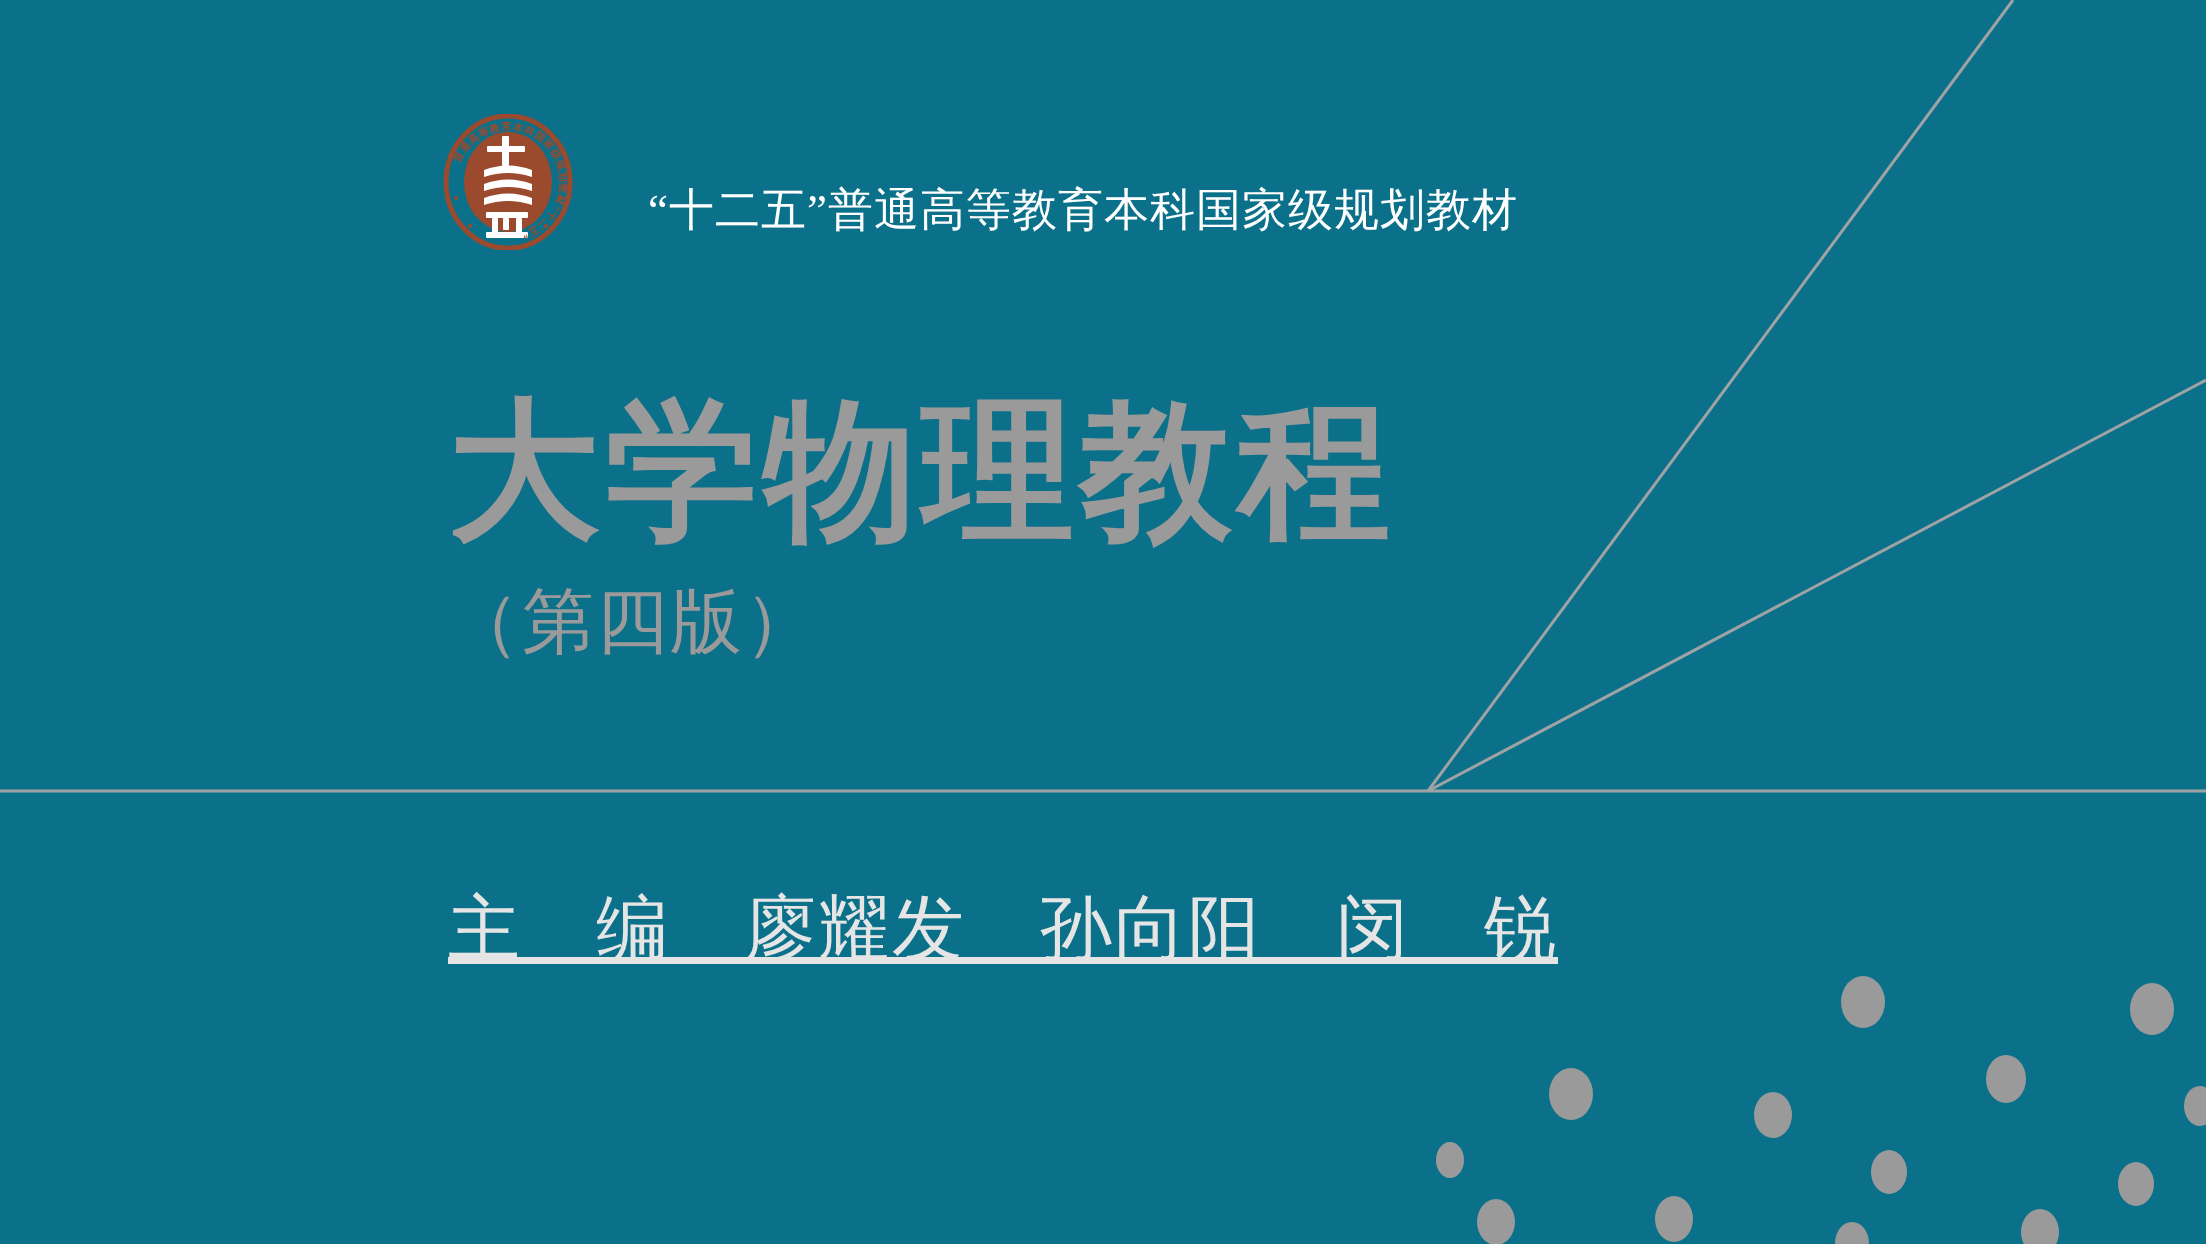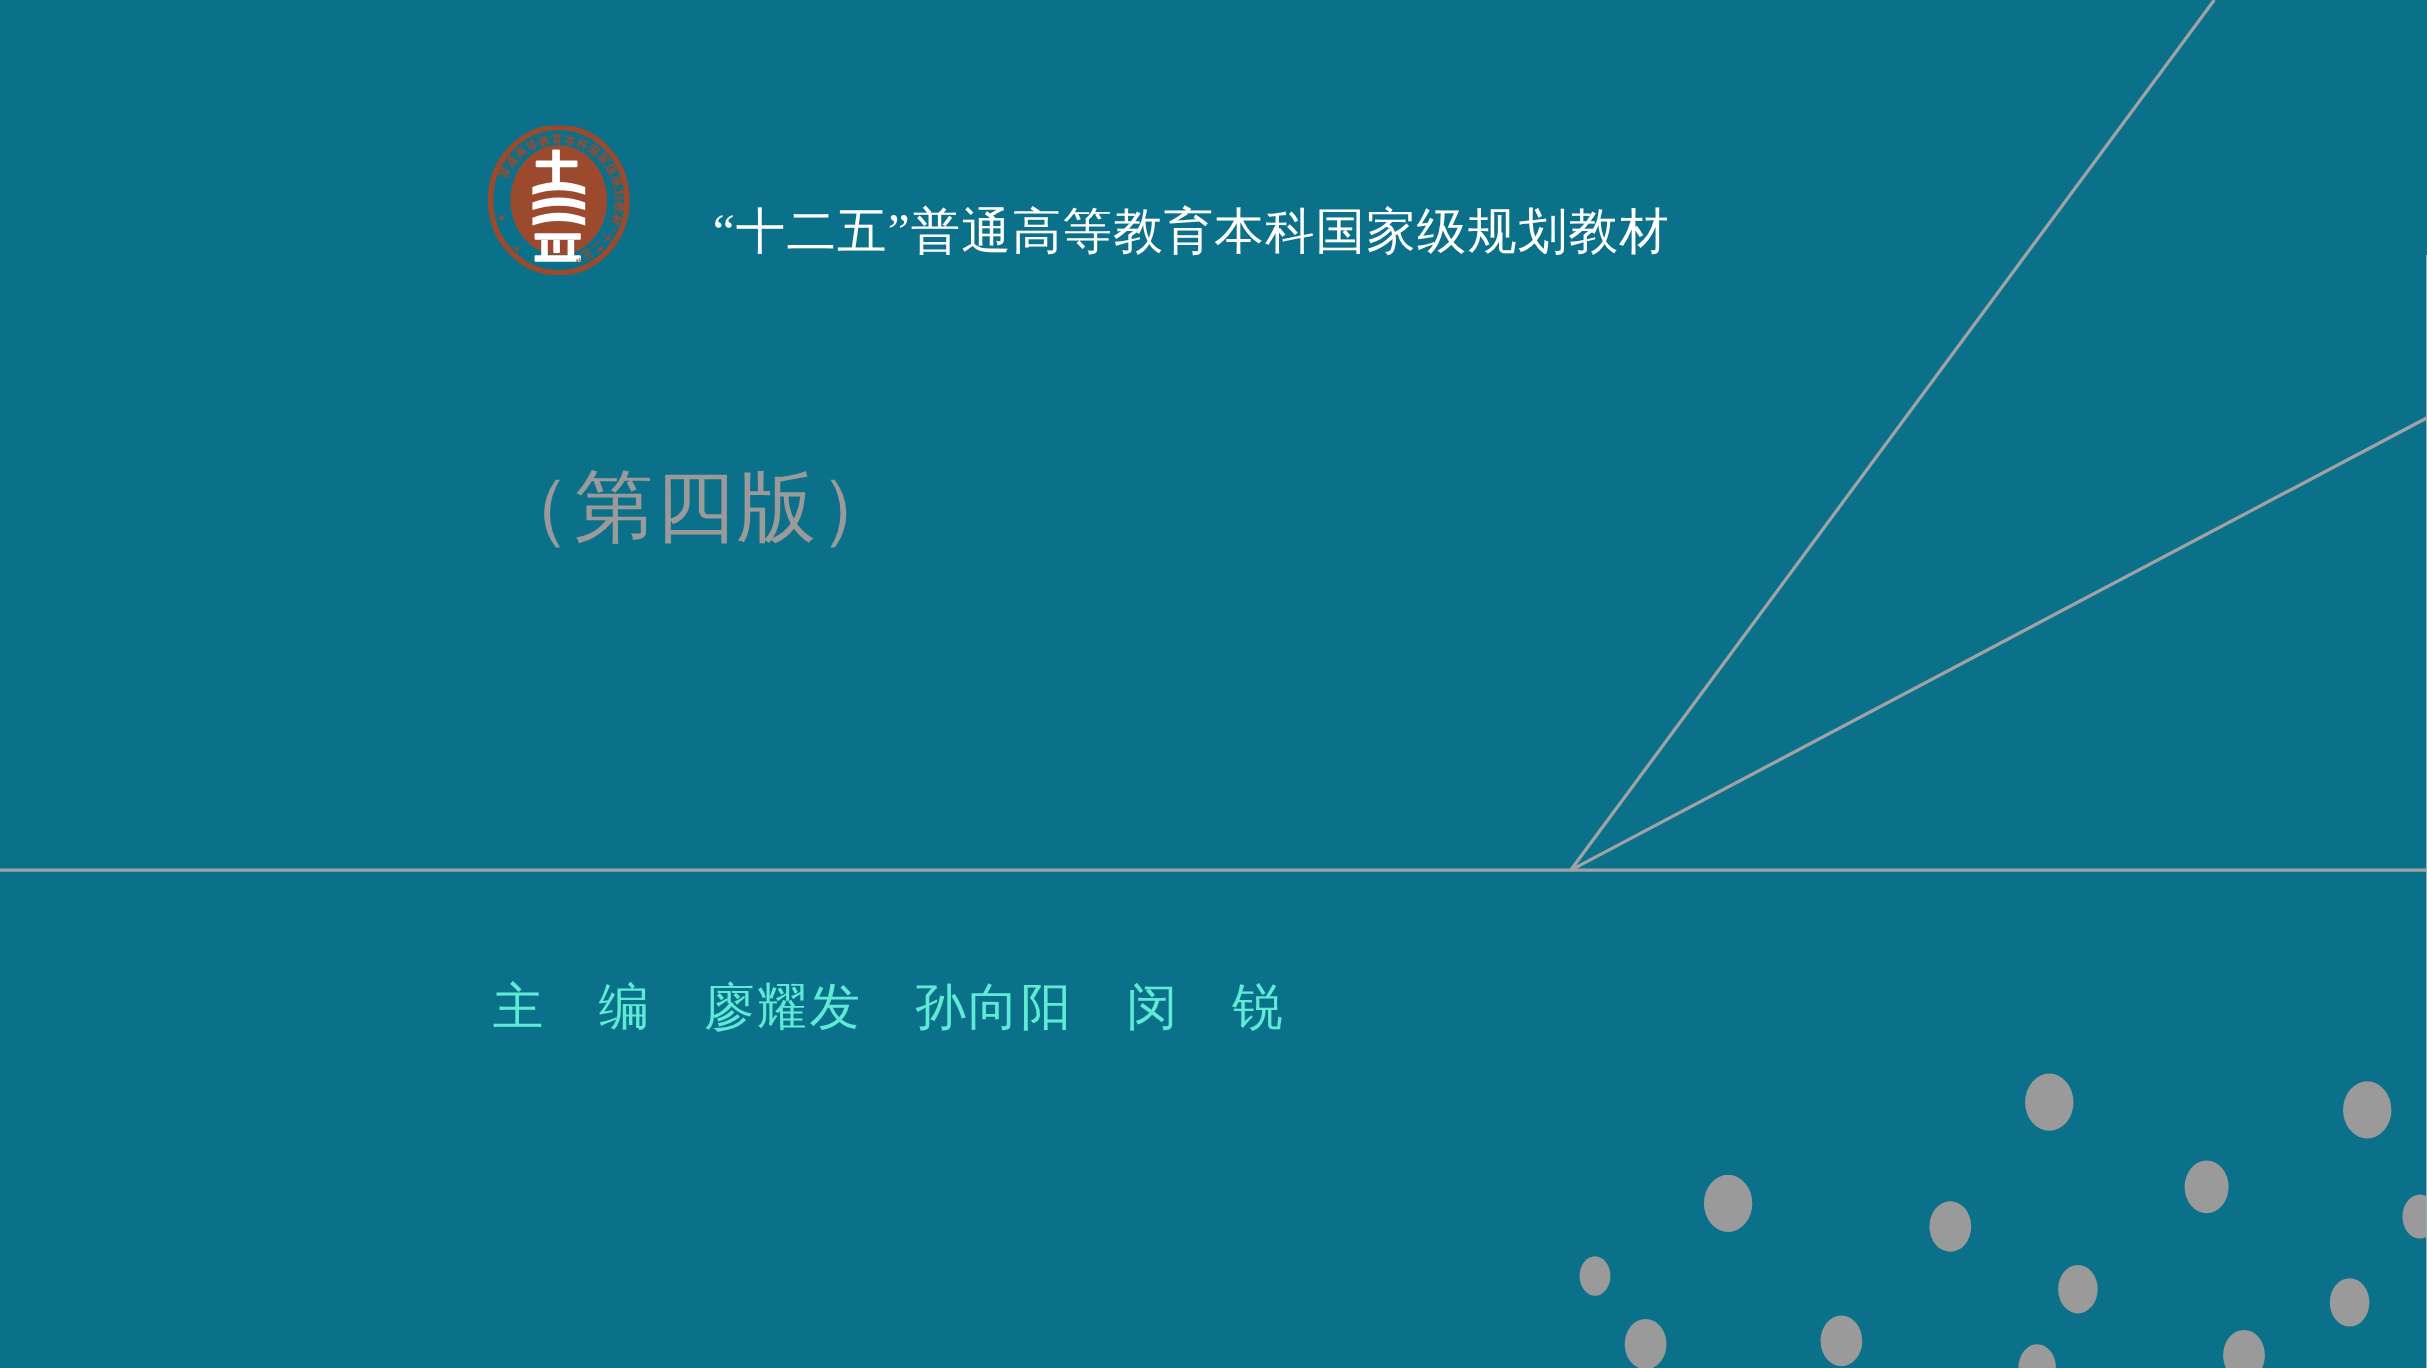--- a/index.html
+++ b/index.html
@@ -78,26 +78,27 @@
 
   
   #authors {
     position: absolute;
     left: 448px;
     top: 892px;
     width: 1200px;
   }
   .author-line {
     font-family: "Liberation Sans", "DejaVu Sans", sans-serif;
-    font-size: 46px;
+    font-size: 72px;
     line-height: 1.0;
-    color: #5eead4;
+    color: #e5e5e5;
     letter-spacing: 2px;
     white-space: pre;
     margin: 0 0 50px 0;
+    text-decoration: underline;
   }
   .author-line:last-child { margin-bottom: 0; }
 </style>
 </head>
 <body>
 
 <div id="cover">
 
   <svg id="deco" viewBox="0 0 2206 1244" width="2206" height="1244" xmlns="http://www.w3.org/2000/svg">
     <line x1="0" y1="791" x2="2206" y2="791" stroke="#9fa3a5" stroke-width="3"></line>
@@ -149,20 +150,21 @@
         <circle cx="120" cy="84" r="2"></circle>
         <circle cx="30" cy="112" r="2"></circle>
         <circle cx="106" cy="112" r="2"></circle>
       </g>
     </svg>
   </div>
 
   <div id="header-text">“十二五”普通高等教育本科国家级规划教材</div>
 
   <div id="title-block">
+    <h1 id="main-title">大学物理教程</h1>
     <div id="subtitle">（第四版）</div>
   </div>
 
   <div id="authors">
     <div class="author-line">主　编　廖耀发　孙向阳　闵　锐</div>
   </div>
 
 </div>
 
 </body></html>

